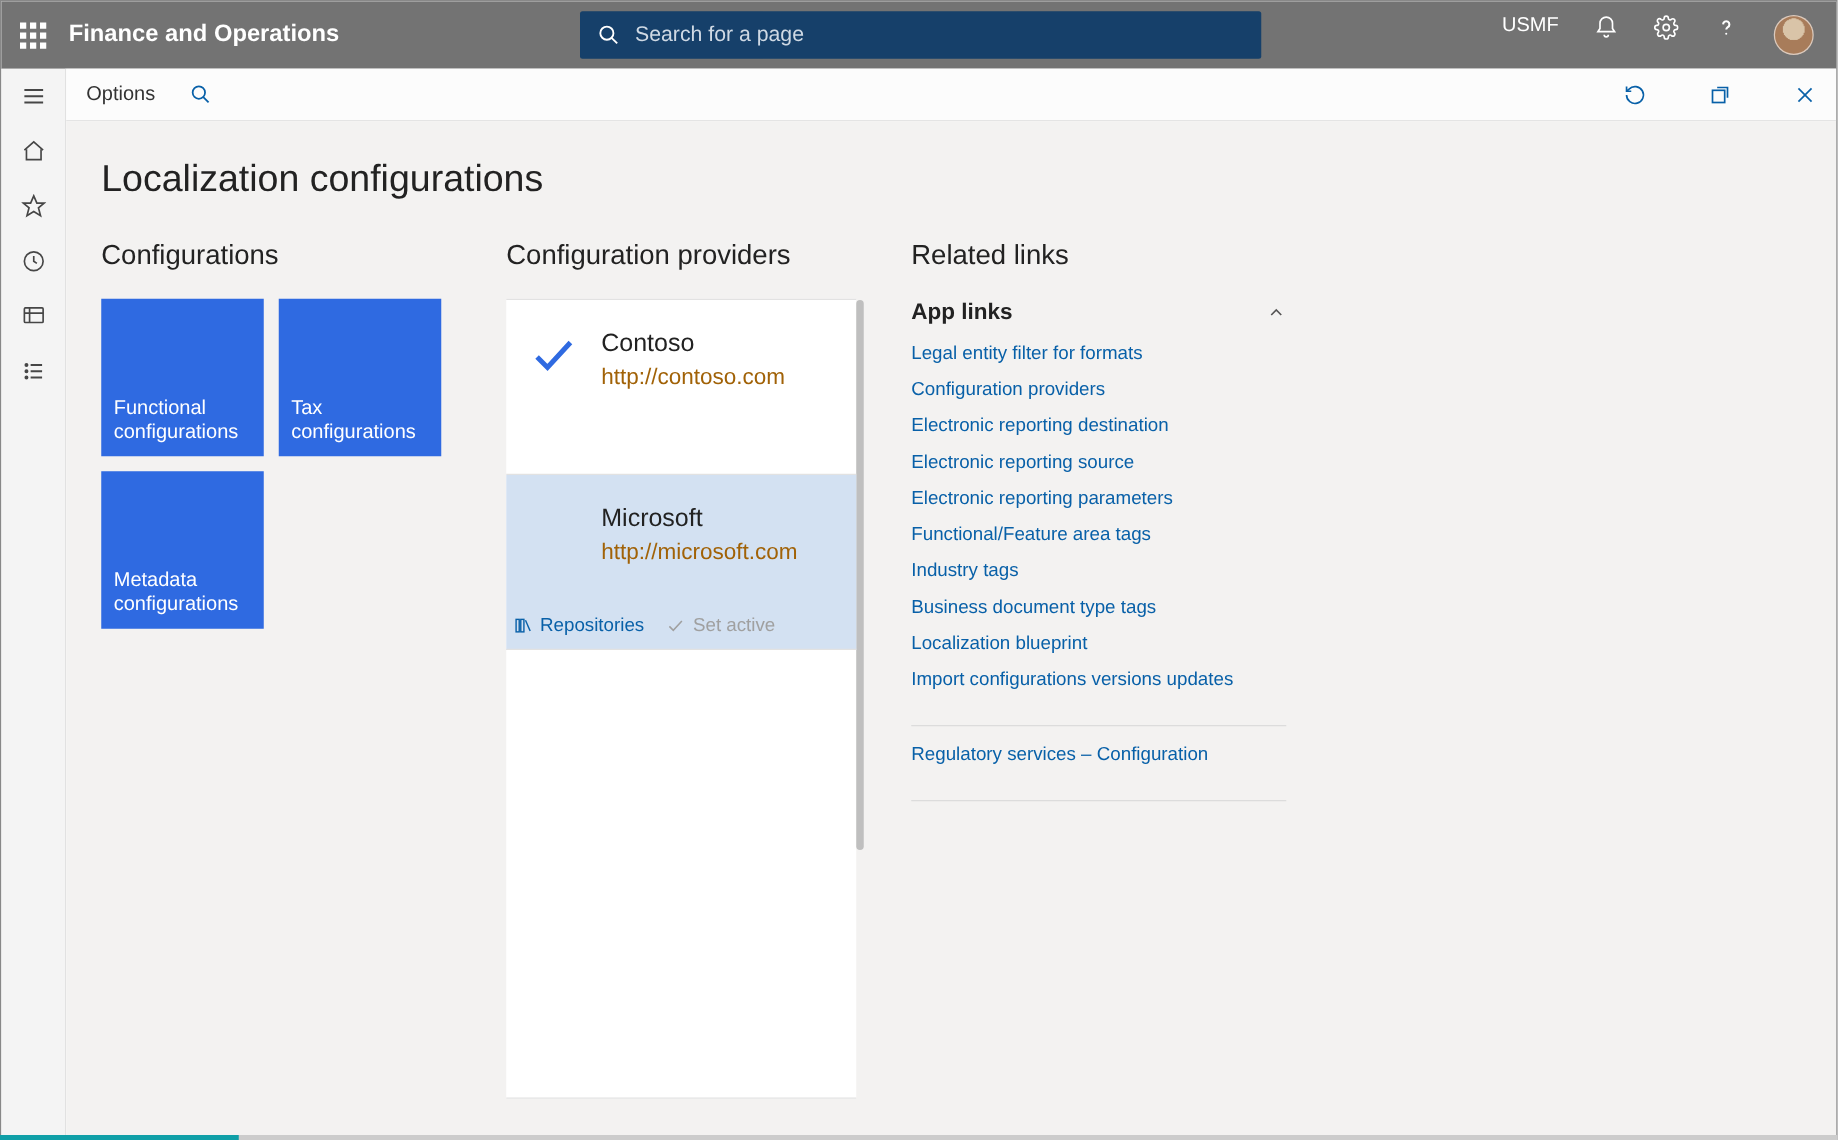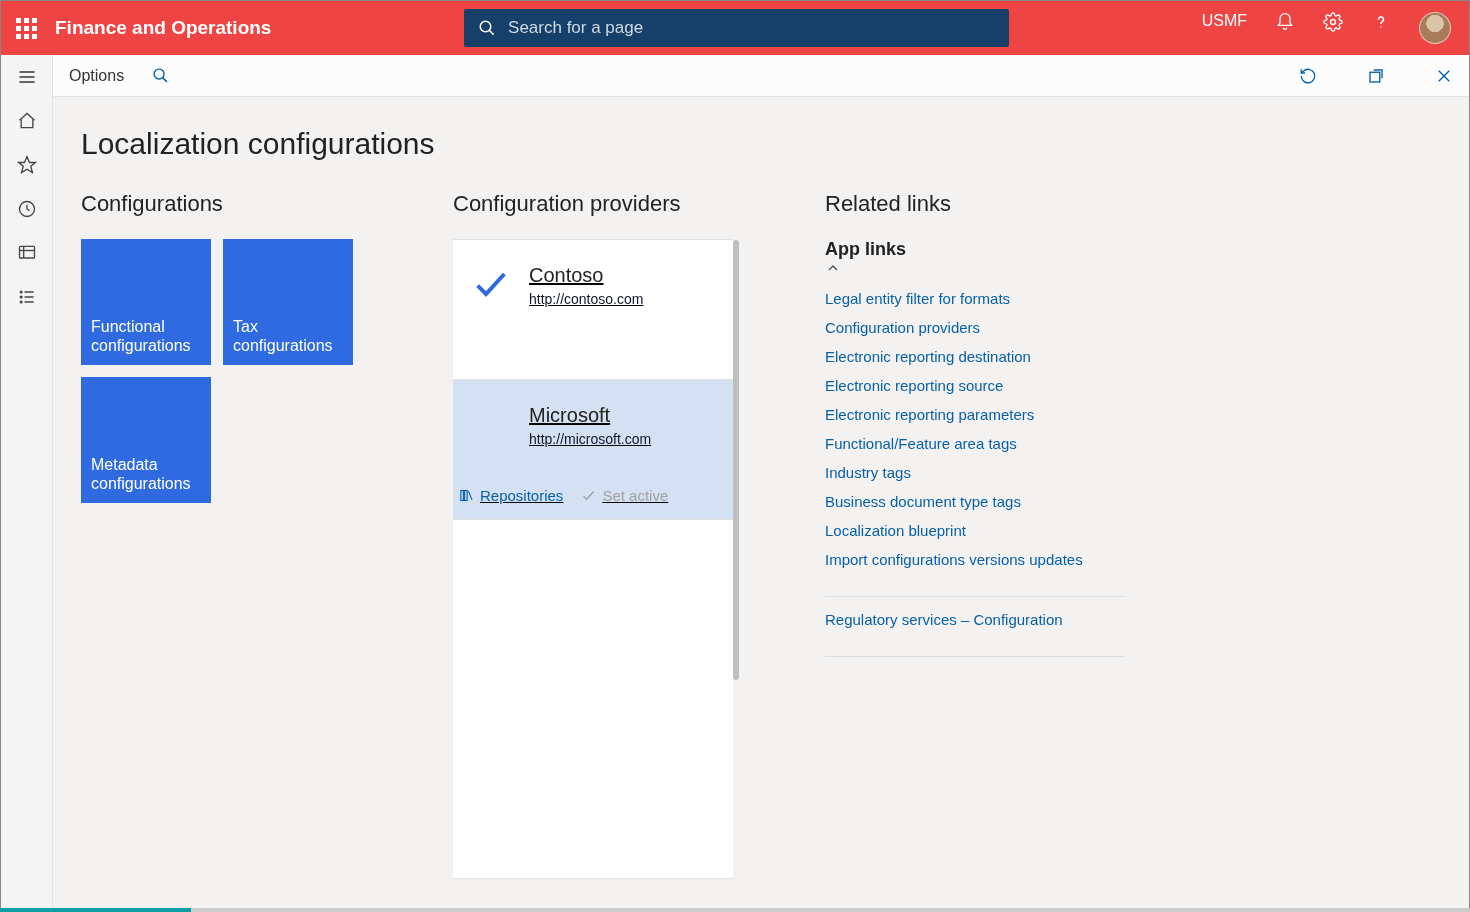--- a/index.html
+++ b/index.html
@@ -2,21 +2,21 @@
 <html><head>
 <meta charset="utf-8">
 <style>
   * { box-sizing: border-box; margin: 0; padding: 0; }
   html, body { width: 1470px; height: 912px; font-family: "Segoe UI", Arial, sans-serif; background: #f0f0f0; overflow: hidden; }
   body { border: 1px solid #888; display: flex; flex-direction: column; }
 
   
   .top-header {
     height: 54px;
-    background: #ef4444;
+    background: #737373;
     display: flex;
     align-items: center;
     color: #fff;
     padding: 0 18px 0 12px;
   }
   .app-launcher {
     width: 26px; height: 26px;
     display: flex; flex-wrap: wrap; gap: 3px;
     align-content: center; justify-content: center;
     margin-right: 16px; cursor: pointer;
@@ -75,21 +75,21 @@
   .action-bar .aicon { color: #0860a8; cursor: pointer; }
 
   
   .main-body {
     flex: 1; padding: 30px 19px 10px 28px;
     background: #f3f2f1;
     overflow: auto;
   }
   .page-title { font-size: 30px; font-weight: 400; color: #222; margin-bottom: 30px; }
 
-  .columns { display: flex; gap: 92px; align-items: flex-start; }
+  .columns { display: flex; gap: 44px; align-items: flex-start; }
 
   .section-heading { font-size: 22px; font-weight: 400; color: #222; margin-bottom: 22px; }
 
   
   .tiles { display: flex; flex-wrap: wrap; gap: 12px; width: 280px; }
   .tile {
     width: 130px; height: 126px;
     background: #2f6ae1;
     color: #fff;
     position: relative;
@@ -107,45 +107,44 @@
     position: relative;
     height: 640px;
   }
   .providers-scroll-indicator {
     position: absolute; right: -6px; top: 0; width: 6px; height: 440px; background: #bfbfbf; border-radius: 3px;
   }
   .provider-card {
     min-height: 140px; border-bottom: 1px solid #e2e2e2; position: relative;
     padding: 24px 20px 14px 76px;
     cursor: pointer;
-    text-decoration: underline;
   }
   .provider-card .check {
     position: absolute; left: 18px; top: 24px; color: #2f6ae1;
   }
   .provider-name { font-size: 20px; color: #222; margin-bottom: 4px; }
-  .provider-url { font-size: 14px; color: #0f172a; }
+  .provider-url { font-size: 18px; color: #a16207; }
   .provider-card.selected {
     background: #d3e1f2;
     padding-bottom: 10px;
   }
   .provider-actions {
     display: flex; gap: 18px; margin-top: 40px; margin-left: -70px;
     font-size: 15px;
   }
   .provider-actions .act { display: inline-flex; align-items: center; gap: 6px; }
   .provider-actions .act.enabled { color: #0860a8; cursor: pointer; }
   .provider-actions .act.disabled { color: #a0a0a0; }
 
   
   .links-col { width: 300px; }
   .links-group { border-bottom: 1px solid #dcdcdc; padding-bottom: 16px; margin-bottom: 14px; }
   .links-group-head {
-    display: flex; align-items: flex-start; justify-content: space-between;
-    margin-bottom: 14px; cursor: pointer; flex-direction: column;
+    display: flex; align-items: center; justify-content: space-between;
+    margin-bottom: 14px; cursor: pointer;
   }
   .links-group-title { font-size: 18px; font-weight: 600; color: #222; }
   .chev { color: #555; }
   .link-item {
     color: #0860a8; font-size: 15px; margin: 12px 0; cursor: pointer;
     display: block;
   }
 
   
   .progress-bar {

